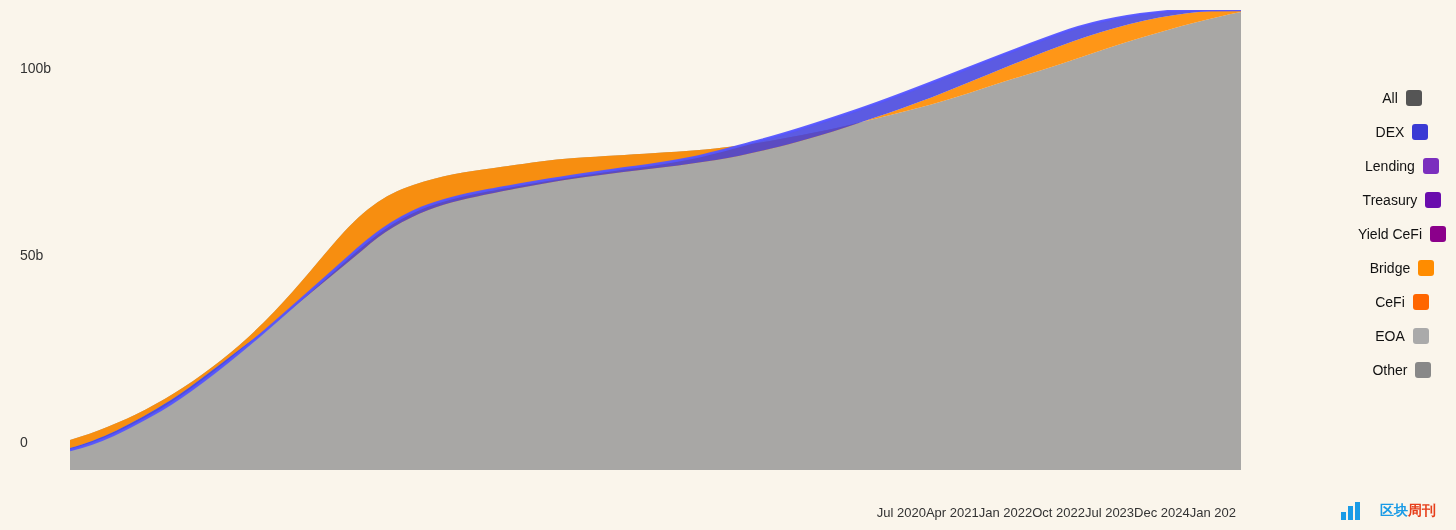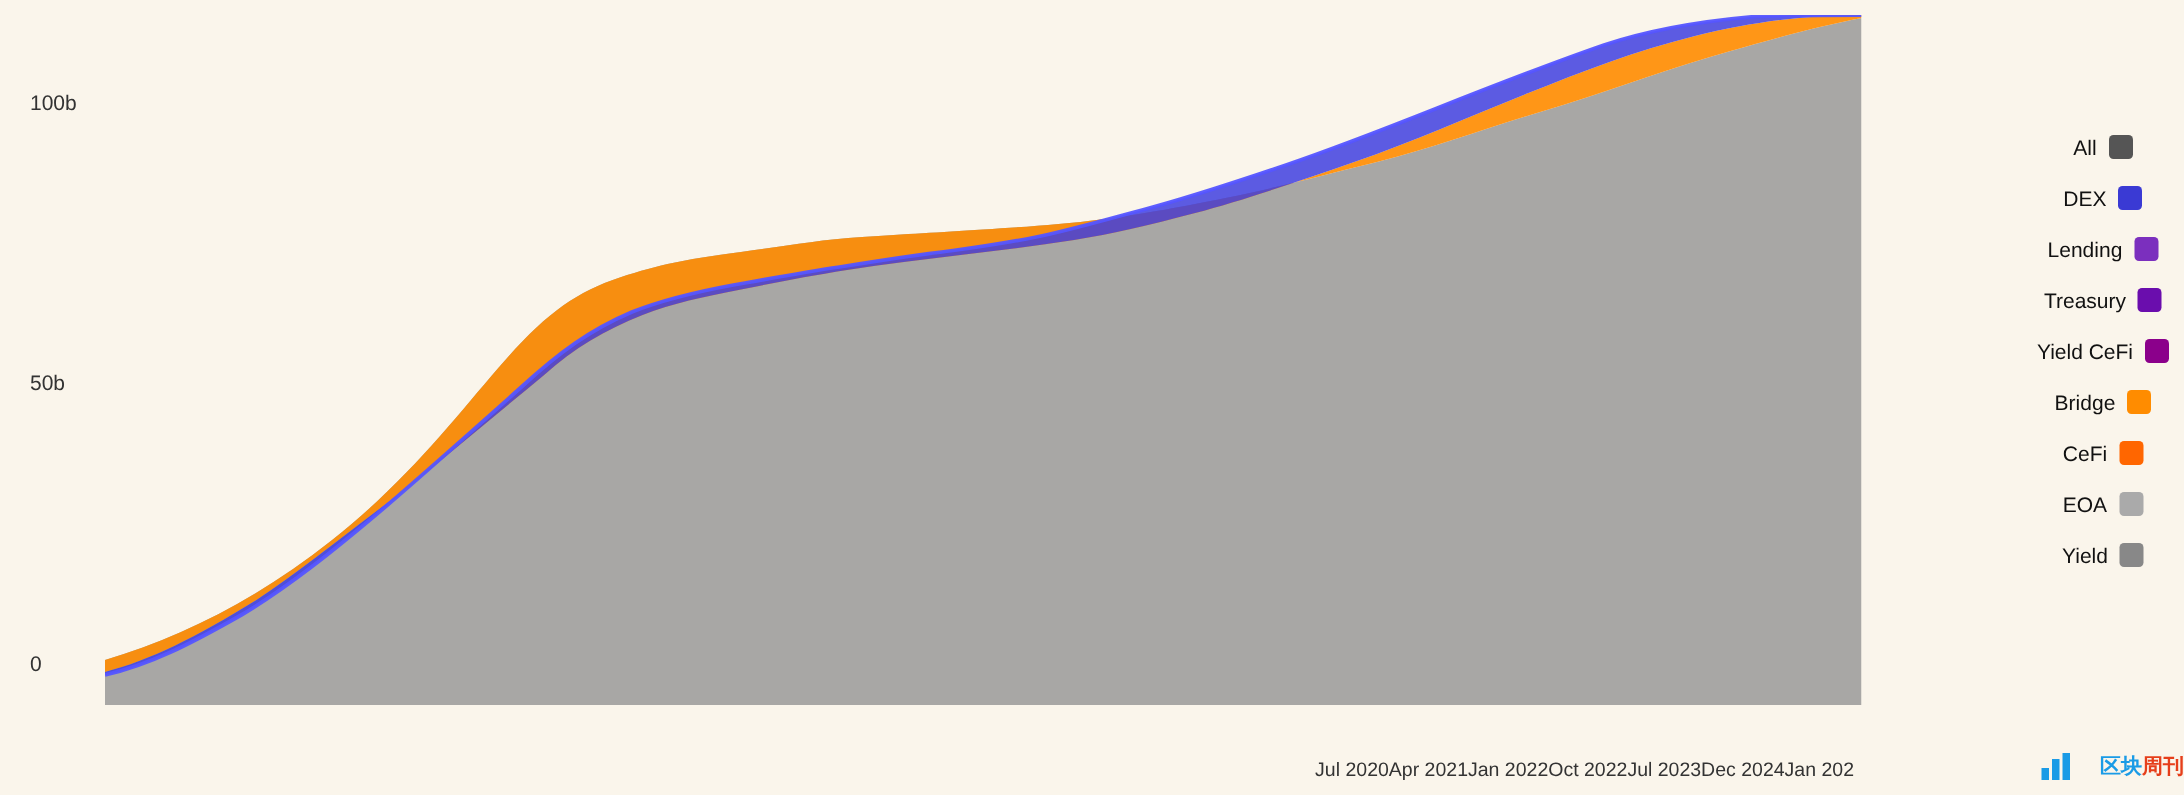--- a/index.html
+++ b/index.html
@@ -71,21 +71,21 @@
     .chart-area {
       position: absolute;
       left: 70px;
       top: 10px;
       right: 215px;
       bottom: 40px;
     }
     .watermark {
       position: absolute;
       bottom: 10px;
-      right: 0;
+      right: 20px;
       display: flex;
       align-items: center;
       gap: 20px;
     }
     .watermark-bars {
       display: flex;
       align-items: flex-end;
       gap: 2px;
     }
     .watermark-bar {
@@ -257,21 +257,21 @@
     </div>
     <div class="legend-item">
       <span>CeFi</span>
       <div class="legend-dot" style="background:#ff6600;"></div>
     </div>
     <div class="legend-item">
       <span>EOA</span>
       <div class="legend-dot" style="background:#aaaaaa;"></div>
     </div>
     <div class="legend-item">
-      <span>Yield</span>
+      <span>Other</span>
       <div class="legend-dot" style="background:#888888;"></div>
     </div>
   </div>
 
   <div class="watermark">
     <div class="watermark-bars">
       <div class="watermark-bar" style="height:8px;"></div>
       <div class="watermark-bar" style="height:14px;"></div>
       <div class="watermark-bar" style="height:18px;"></div>
     </div>

